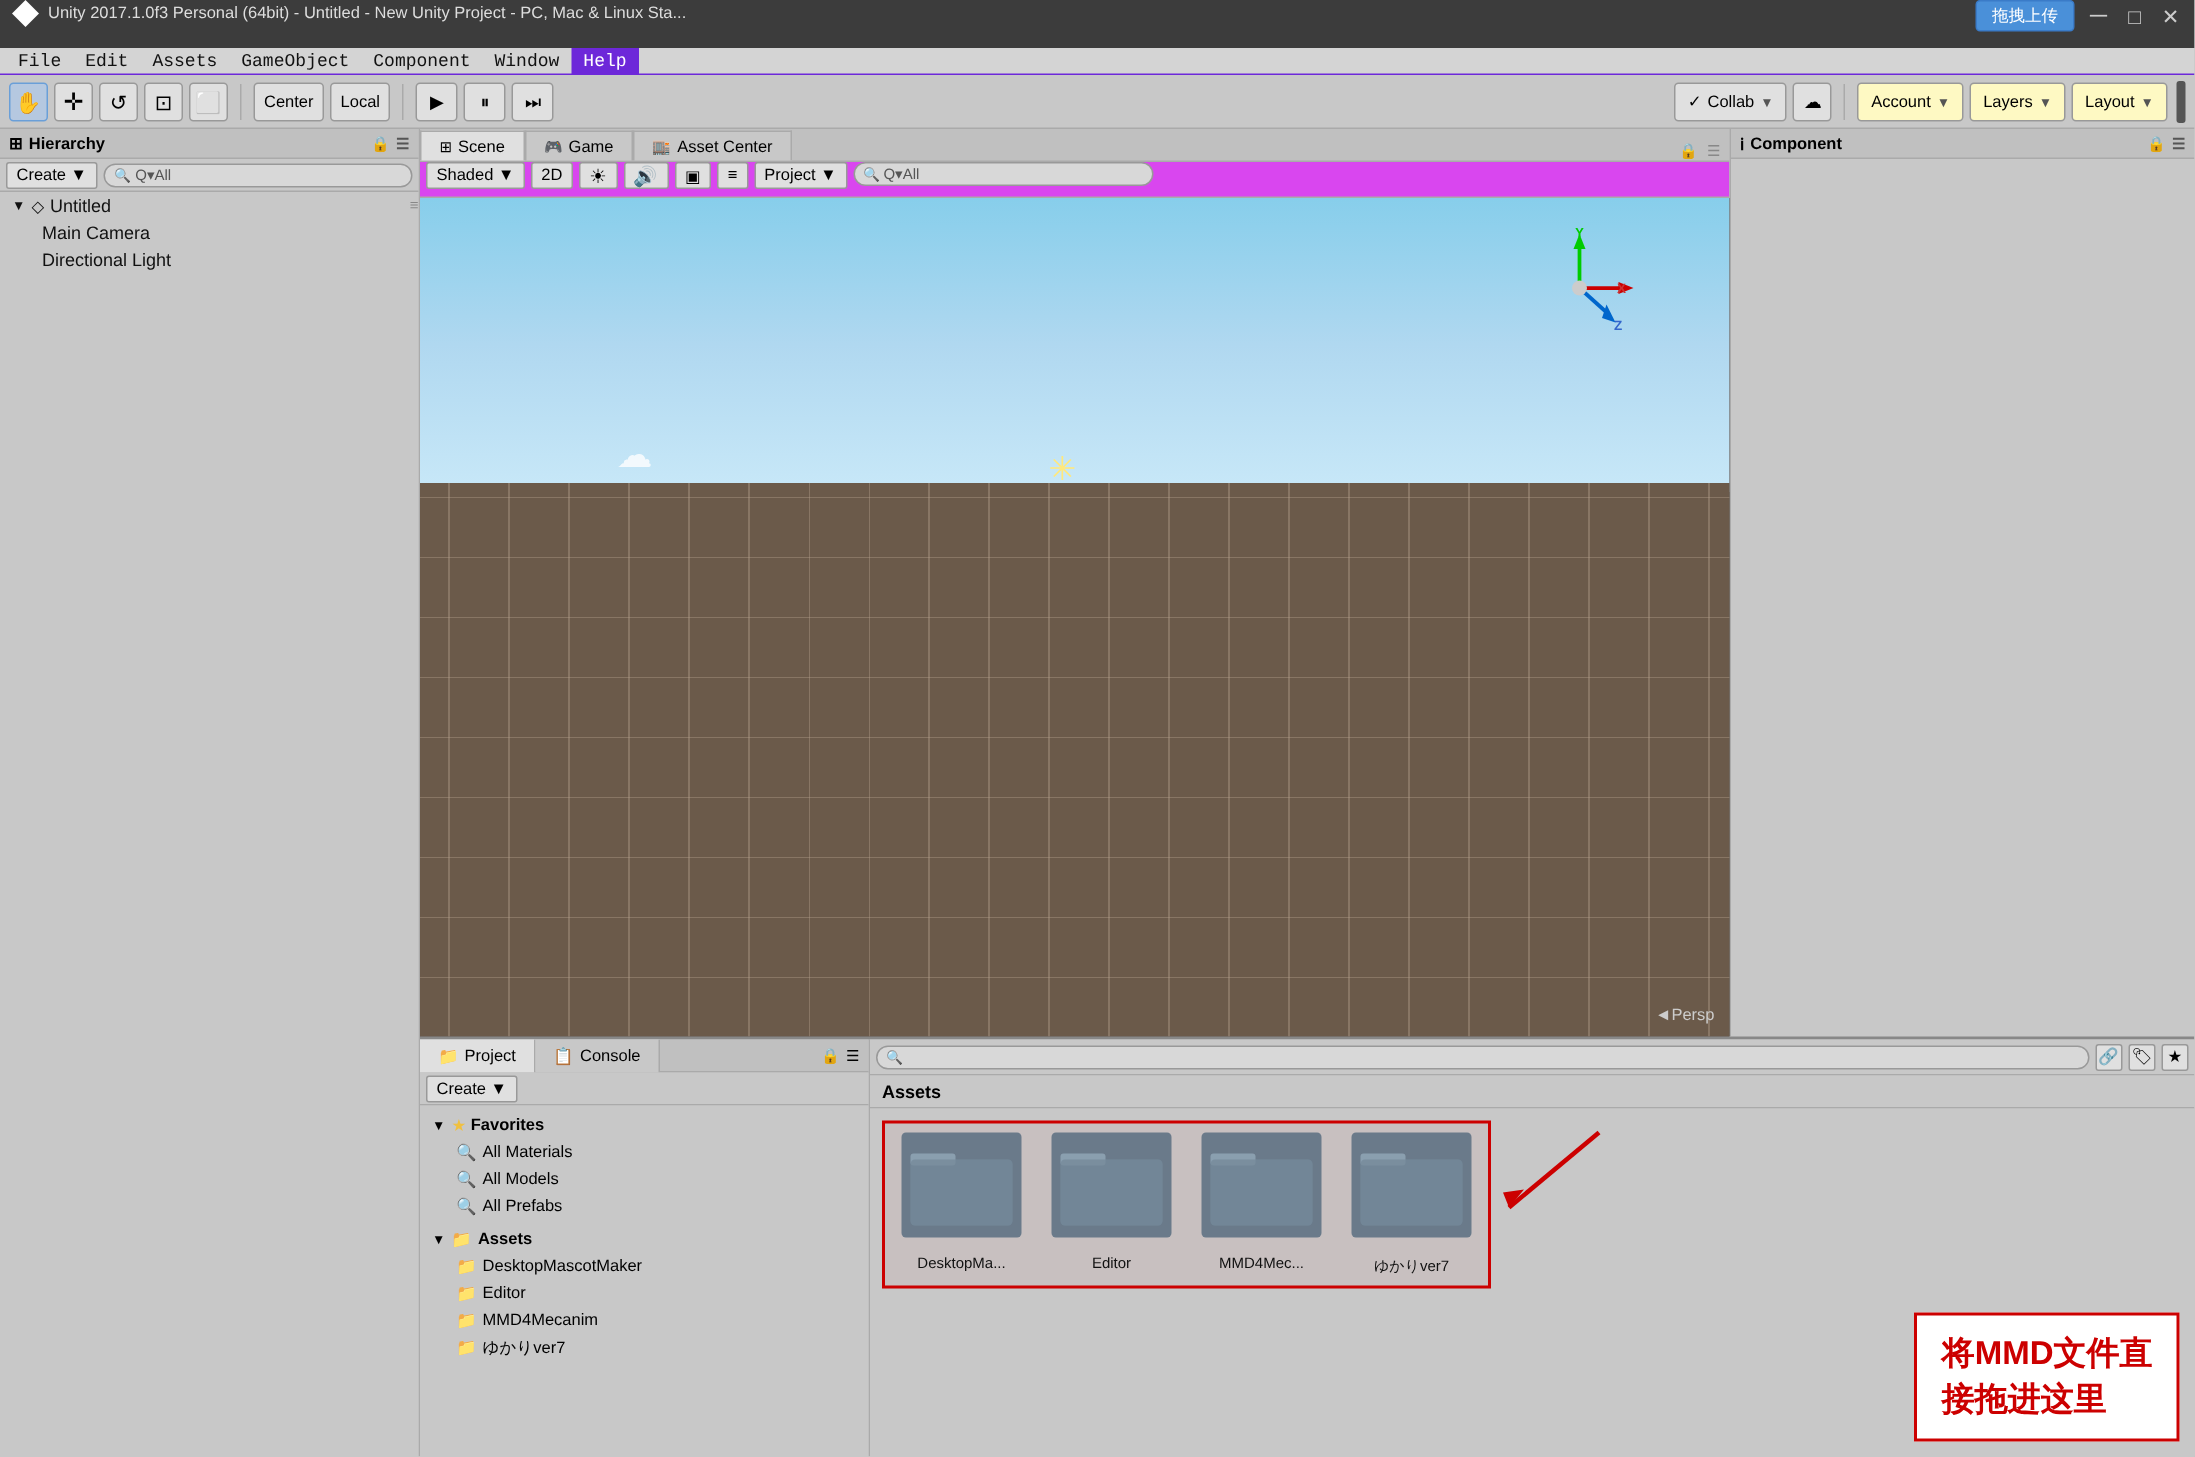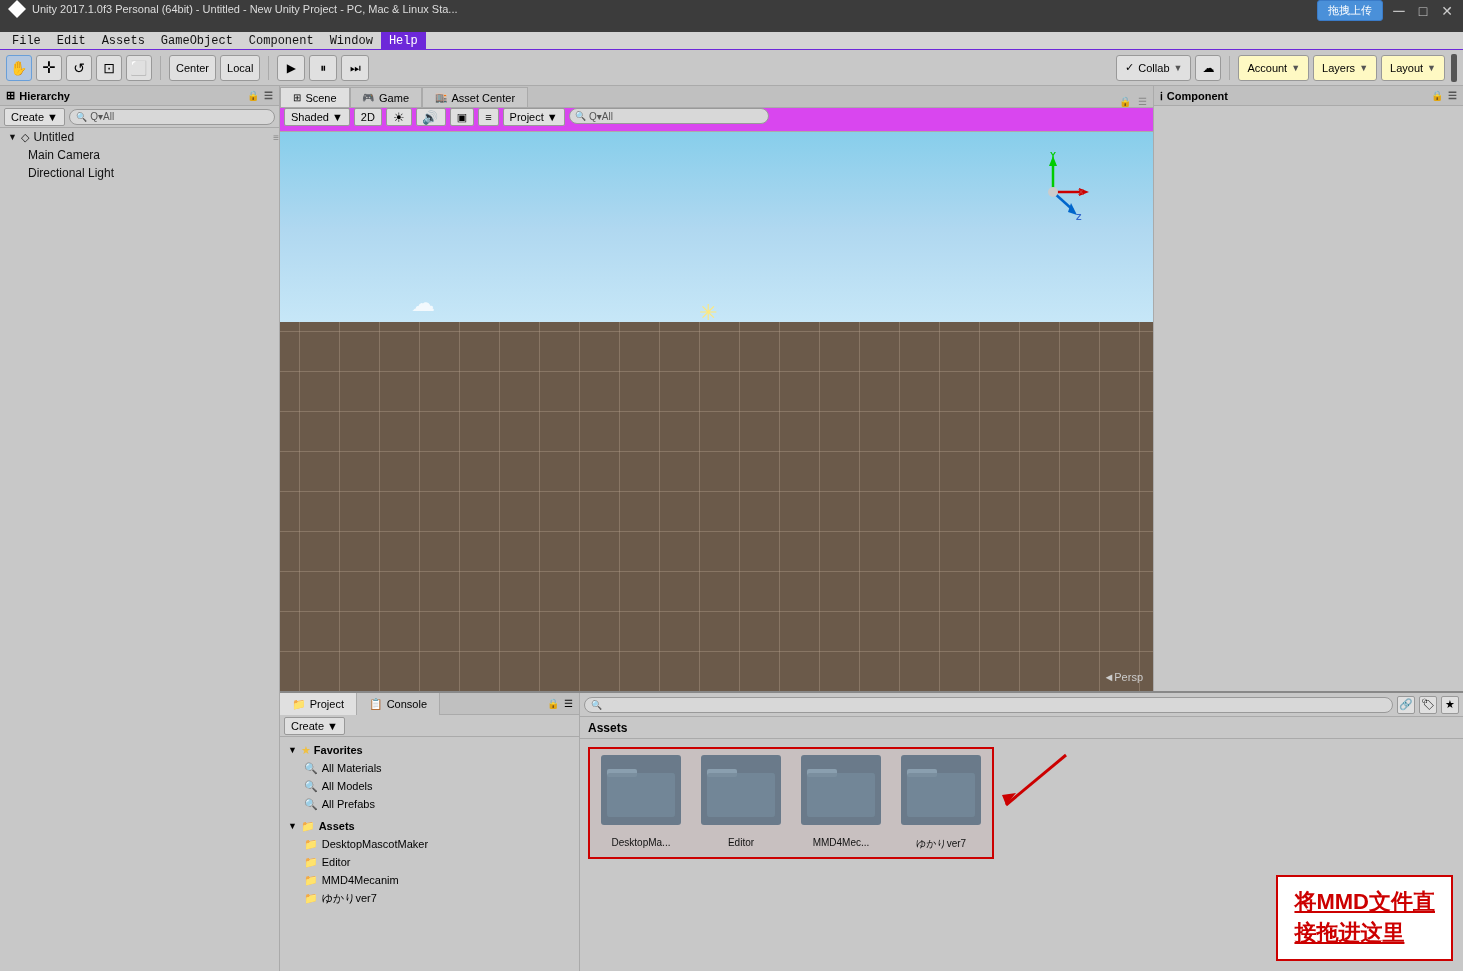--- a/index.html
+++ b/index.html
@@ -875,21 +875,21 @@
                     <svg style="position:absolute;top:-10px;right:-120px;width:140px;height:80px;">
                       <line x1="100" y1="10" x2="40" y2="60" stroke="#cc0000" stroke-width="3"></line>
                       <polygon points="40,60 50,48 36,50" fill="#cc0000"></polygon>
                     </svg>
                   </div>
                 </div>
               </div>
             </div>
 
             <div style="position:absolute;bottom:10px;right:10px;background:white;border:2px solid #cc0000;padding:10px 16px;z-index:10;">
-              <span style="font-size:22px;font-weight:bold;color:#cc0000;white-space:pre-line;line-height:1.4;text-decoration:underline;">将MMD文件直
+              <span style="font-size:22px;font-weight:bold;color:#cc0000;white-space:pre-line;line-height:1.4;">将MMD文件直
 接拖进这里</span>
             </div>
           </div>
         </div>
       </div>
     </div>
   </div>
 </div>
 
 </body></html>

